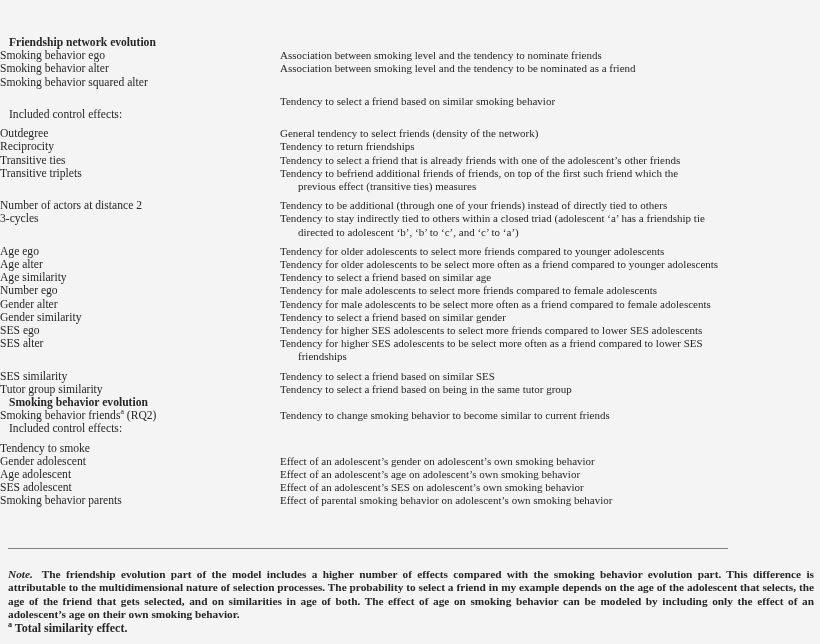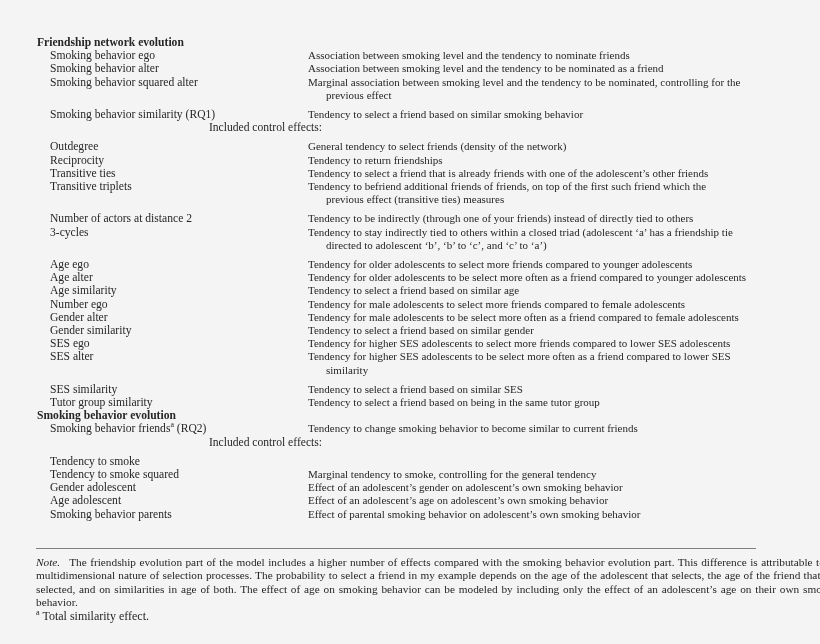--- a/index.html
+++ b/index.html
@@ -14,21 +14,20 @@
     color: #262626;
     overflow: hidden;
   }
 
   .page {
     position: relative;
     width: 736px;
     height: 644px;
     box-sizing: border-box;
     padding: 0;
-    margin-left: 28px;
   }
 
   .table-body {
     position: absolute;
     left: 0;
     top: 36px;
     width: 820px;
   }
 
   .row {
@@ -59,22 +58,22 @@
   .cell-right .cont {
     display: block;
     padding-left: 18px;
   }
 
   .row.section .cell-left {
     font-weight: bold;
   }
 
   .indent-0 { padding-left: 9px; }
-  .indent-1 { padding-left: 18px; text-align: right; }
-  .indent-2 { padding-left: 22px; }
+  .indent-1 { padding-left: 9px; }
+  .indent-2 { }
   .spacer-sm {
     display: block;
     height: 6px;
   }
 
   sup {
     font-size: 0.68em;
     vertical-align: super;
     line-height: 0;
   }
@@ -83,25 +82,26 @@
     position: absolute;
     left: 8px;
     right: 8px;
     height: 0;
     border-top: 1.1px solid #808080;
   }
 
   .note-block {
     position: absolute;
     left: 8px;
-    top: 556px;
+    top: 568px;
     width: 806px;
     font-size: 11.3px;
     line-height: 13.4px;
     text-align: justify;
+    font-weight: bold;
   }
 
   .note-label {
     font-style: italic;
   }
   .note-gap {
     display: inline-block;
     width: 9px;
   }
   .footnote {
@@ -124,25 +124,23 @@
       <div class="row">
         <div class="cell-left indent-2">Smoking behavior ego</div>
         <div class="cell-right">Association between smoking level and the tendency to nominate friends</div>
       </div>
       <div class="row">
         <div class="cell-left indent-2">Smoking behavior alter</div>
         <div class="cell-right">Association between smoking level and the tendency to be nominated as a friend</div>
       </div>
       <div class="row">
         <div class="cell-left indent-2">Smoking behavior squared alter</div>
-        <div class="cell-right">Marginal association between smoking level and the tendency to be nominated, controlling for the<span class="cont">previous effect</span></div>
-      </div>
-      <div class="spacer-sm"></div>
-      <div class="row">
-        <div class="cell-left indent-2">Smoking behavior similarity (RQ1)</div>
+      </div>
+      <div class="spacer-sm"></div>
+      <div class="row">
         <div class="cell-right">Tendency to select a friend based on similar smoking behavior</div>
       </div>
       <div class="row">
         <div class="cell-left indent-1">Included control effects:</div>
         <div class="cell-right">&nbsp;</div>
       </div>
       <div class="spacer-sm"></div>
       <div class="row">
         <div class="cell-left indent-2">Outdegree</div>
         <div class="cell-right">General tendency to select friends (density of the network)</div>
@@ -155,21 +153,21 @@
         <div class="cell-left indent-2">Transitive ties</div>
         <div class="cell-right">Tendency to select a friend that is already friends with one of the adolescent’s other friends</div>
       </div>
       <div class="row">
         <div class="cell-left indent-2">Transitive triplets</div>
         <div class="cell-right">Tendency to befriend additional friends of friends, on top of the first such friend which the<span class="cont">previous effect (transitive ties) measures</span></div>
       </div>
       <div class="spacer-sm"></div>
       <div class="row">
         <div class="cell-left indent-2">Number of actors at distance 2</div>
-        <div class="cell-right">Tendency to be indirectly (through one of your friends) instead of directly tied to others</div>
+        <div class="cell-right">Tendency to be additional (through one of your friends) instead of directly tied to others</div>
       </div>
       <div class="row">
         <div class="cell-left indent-2">3-cycles</div>
         <div class="cell-right">Tendency to stay indirectly tied to others within a closed triad (adolescent ‘a’ has a friendship tie<span class="cont">directed to adolescent ‘b’, ‘b’ to ‘c’, and ‘c’ to ‘a’)</span></div>
       </div>
       <div class="spacer-sm"></div>
       <div class="row">
         <div class="cell-left indent-2">Age ego</div>
         <div class="cell-right">Tendency for older adolescents to select more friends compared to younger adolescents</div>
       </div>
@@ -192,21 +190,21 @@
       <div class="row">
         <div class="cell-left indent-2">Gender similarity</div>
         <div class="cell-right">Tendency to select a friend based on similar gender</div>
       </div>
       <div class="row">
         <div class="cell-left indent-2">SES ego</div>
         <div class="cell-right">Tendency for higher SES adolescents to select more friends compared to lower SES adolescents</div>
       </div>
       <div class="row">
         <div class="cell-left indent-2">SES alter</div>
-        <div class="cell-right">Tendency for higher SES adolescents to be select more often as a friend compared to lower SES<span class="cont">similarity</span></div>
+        <div class="cell-right">Tendency for higher SES adolescents to be select more often as a friend compared to lower SES<span class="cont">friendships</span></div>
       </div>
       <div class="spacer-sm"></div>
       <div class="row">
         <div class="cell-left indent-2">SES similarity</div>
         <div class="cell-right">Tendency to select a friend based on similar SES</div>
       </div>
       <div class="row">
         <div class="cell-left indent-2">Tutor group similarity</div>
         <div class="cell-right">Tendency to select a friend based on being in the same tutor group</div>
       </div>
@@ -220,30 +218,30 @@
       </div>
       <div class="row">
         <div class="cell-left indent-1">Included control effects:</div>
         <div class="cell-right">&nbsp;</div>
       </div>
       <div class="spacer-sm"></div>
       <div class="row">
         <div class="cell-left indent-2">Tendency to smoke</div>
       </div>
       <div class="row">
-        <div class="cell-left indent-2">Tendency to smoke squared</div>
-        <div class="cell-right">Marginal tendency to smoke, controlling for the general tendency</div>
-      </div>
-      <div class="row">
         <div class="cell-left indent-2">Gender adolescent</div>
         <div class="cell-right">Effect of an adolescent’s gender on adolescent’s own smoking behavior</div>
       </div>
       <div class="row">
         <div class="cell-left indent-2">Age adolescent</div>
         <div class="cell-right">Effect of an adolescent’s age on adolescent’s own smoking behavior</div>
+      </div>
+      <div class="row">
+        <div class="cell-left indent-2">SES adolescent</div>
+        <div class="cell-right">Effect of an adolescent’s SES on adolescent’s own smoking behavior</div>
       </div>
       <div class="row">
         <div class="cell-left indent-2">Smoking behavior parents</div>
         <div class="cell-right">Effect of parental smoking behavior on adolescent’s own smoking behavior</div>
       </div>
     </div>
 
   <div class="rule" style="top:548px;"></div>
 
   <div class="note-block">

